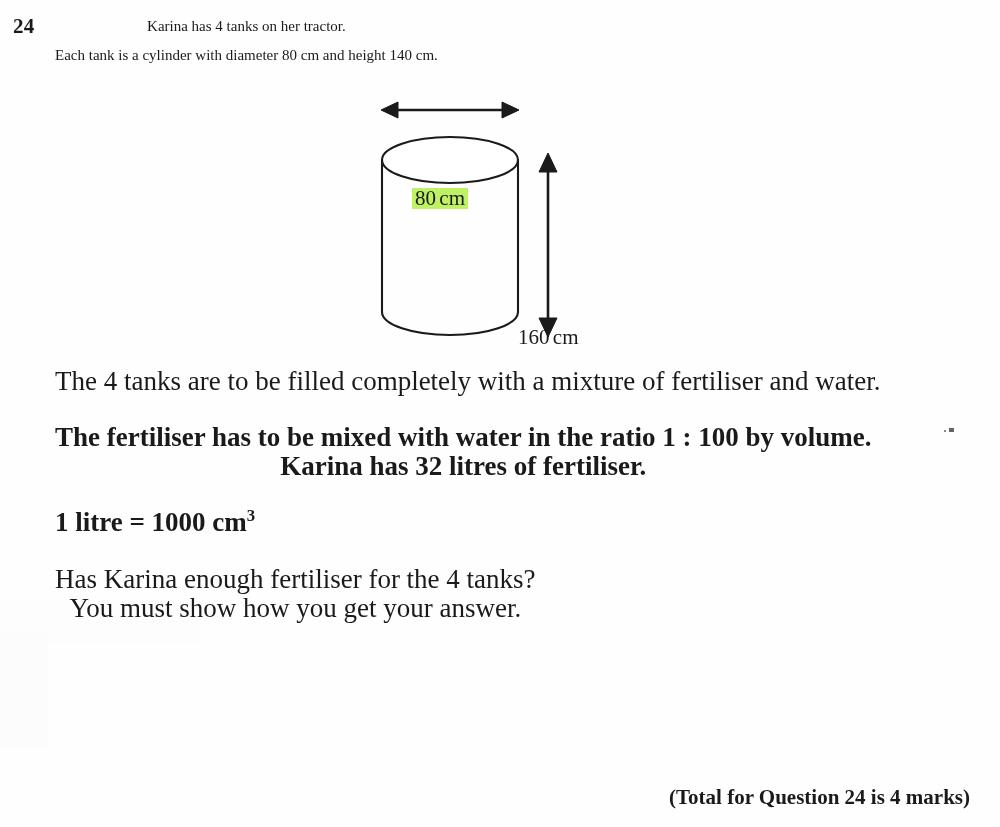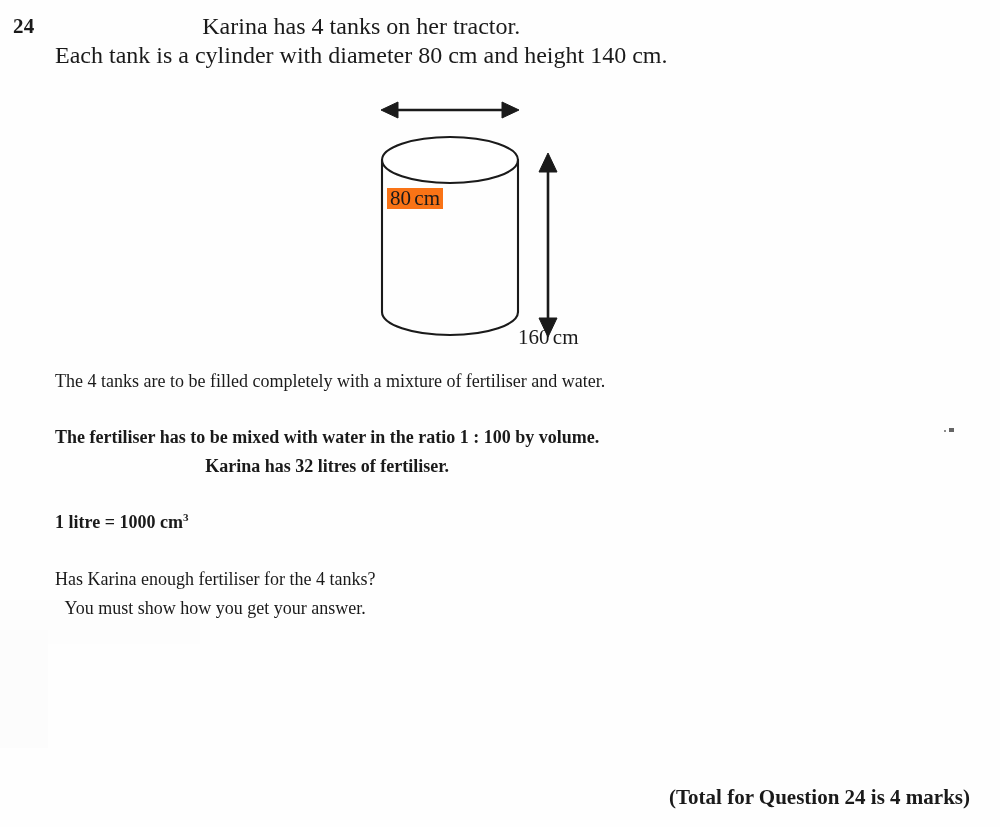--- a/index.html
+++ b/index.html
@@ -58,21 +58,21 @@
     top: 12px;
     font-weight: bold;
     font-size: 21px;
     line-height: 29px;
     letter-spacing: .2px;
   }
   .qhead {
     position: absolute;
     left: 55px;
     top: 12px;
-    font-size: 24px;
+    font-size: 15px;
     line-height: 29px;
     white-space: nowrap;
   }
   .qhead .line { display: block; }
 
   
   .diagram {
     position: absolute;
     left: 340px;
     top: 90px;
@@ -80,36 +80,36 @@
     height: 270px;
   }
   .diagram svg { display: block; }
   .dim-label {
     position: absolute;
     font-size: 21px;
     line-height: 1;
     white-space: nowrap;
   }
   .label-width {
-    left: 47px;
+    left: 72px;
     top: 98px;
-    background: #f97316;
+    background: #bef264;
     padding: 0 3px;
   }
   .label-height {
     left: 178px;
     top: 237px;
   }
   .thin-sp { display: inline-block; width: .16em; }
 
   
   .body-text {
     position: absolute;
     left: 55px;
-    font-size: 18px;
+    font-size: 27px;
     line-height: 29px;
     white-space: nowrap;
   }
   .p1 { top: 367px; }
   .p2 { top: 423px; font-weight: bold; }
   .p3 { top: 508px; font-weight: bold; }
   .p4 { top: 565px; }
   .body-text .line { display: block; }
   sup {
     font-size: .62em;

